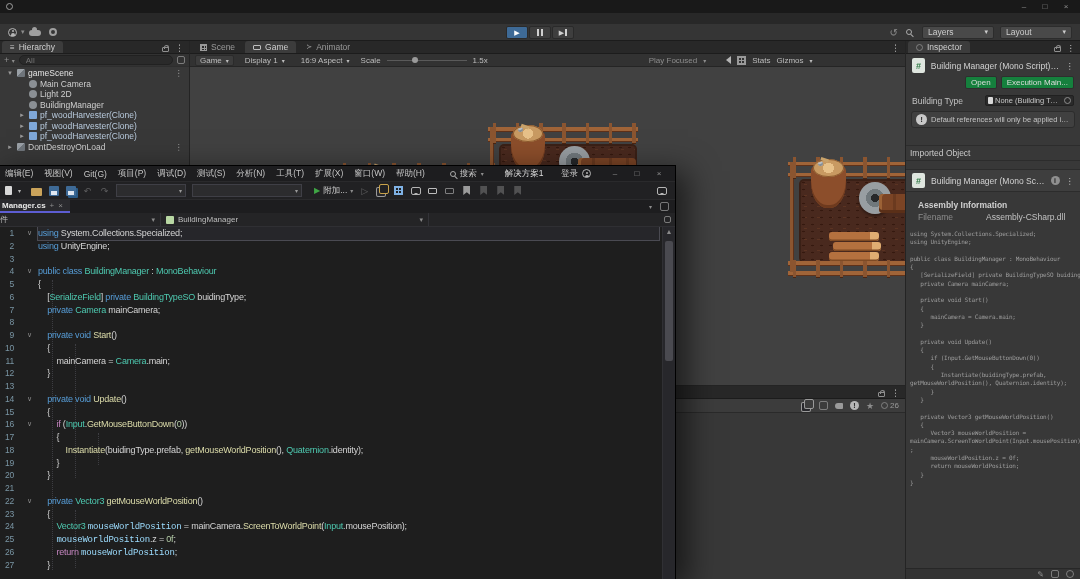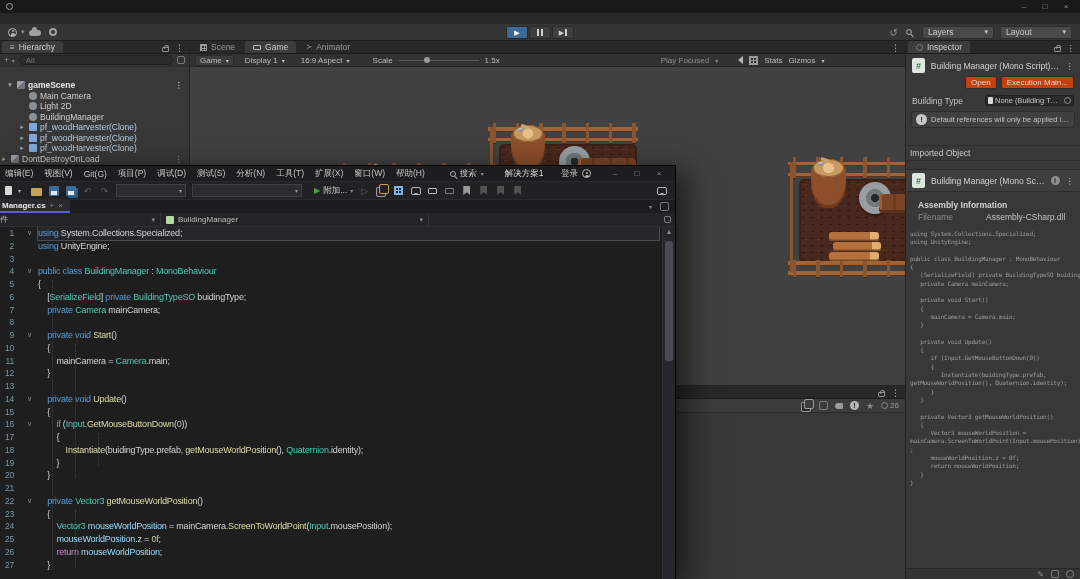--- a/index.html
+++ b/index.html
@@ -24,21 +24,21 @@
   
   .panel-tabs{height:13px;background:#282828;display:flex;align-items:flex-end;border-bottom:1px solid #1c1c1c;}
   .ptab{height:12px;padding:0 8px;display:flex;align-items:center;gap:4px;background:#3c3c3c;border-radius:3px 3px 0 0;color:#cfcfcf;font-size:8.5px;margin-left:2px;}
   .ptab.off{background:transparent;color:#9a9a9a;}
   .ptab-right{margin-left:auto;display:flex;align-items:center;gap:6px;padding-right:5px;}
 
   .hier{left:0;top:41px;width:190px;height:538px;background:#383838;border-right:1px solid #242424;}
   .h-search{height:13px;display:flex;align-items:center;gap:4px;padding:1px 4px;border-bottom:1px solid #2e2e2e;background:#323232;}
   .h-input{flex:1;height:10px;background:#2a2a2a;border:1px solid #212121;border-radius:6px;color:#bdbdbd;font-size:8px;padding:0 6px;outline:none;}
   .h-row{height:10.5px;display:flex;align-items:center;gap:3px;color:#cfcfcf;font-size:8.5px;white-space:nowrap;}
-  .h-row.bold{font-weight:bold;color:#e4e4e4;margin-top:12px;}
+  .h-row.bold{font-weight:normal;color:#e4e4e4;}
   .h-exp{width:8px;color:#9a9a9a;font-size:7px;text-align:center;}
   .h-ic{width:8px;height:8px;border-radius:2px;flex:0 0 auto;}
   .h-ic.scene{background:linear-gradient(135deg,#9aa0a6 0 50%,#6f757b 50% 100%);border-radius:1px;transform:rotate(0deg);}
   .h-ic.go{background:#9aa0a6;opacity:.85;border-radius:50%;}
   .h-ic.prefab{background:var(--prefab-blue);border-radius:1px;}
   .h-label.pre{color:#b9cbde;}
   .h-kebab{margin-left:auto;padding-right:6px;color:#9a9a9a;}
 
   .gamep{left:190px;top:41px;width:715px;height:538px;background:#414141;}
   .g-ctrl{height:13px;background:#323232;border-bottom:1px solid #252525;display:flex;align-items:center;gap:6px;padding:0 5px;font-size:8px;color:#bdbdbd;}
@@ -49,21 +49,21 @@
 
   .projp{position:absolute;left:0;top:344px;width:715px;height:194px;background:#383838;border-top:1px solid #242424;}
   .proj-tool{height:14px;background:#3c3c3c;border-bottom:1px solid #2a2a2a;display:flex;align-items:center;padding:0 6px;gap:7px;}
   .proj-search{width:420px;height:9px;background:#2e2e2e;border-radius:5px;border:1px solid #262626;}
   .mini{width:9px;height:9px;border:1px solid #8e8e8e;border-radius:2px;opacity:.8;}
   .badge26{display:flex;align-items:center;gap:2px;color:#9a9a9a;font-size:8px;}
 
   
   .insp{left:905px;top:41px;width:175px;height:538px;background:#383838;border-left:1px solid #242424;font-size:8.5px;}
   .csicon{width:13px;height:15px;background:#dfe6df;border-radius:2px;position:relative;color:#2f7a45;font-weight:bold;font-size:9px;display:flex;align-items:center;justify-content:center;}
-  .ibtn{background:#c2410c;border:1px solid #2e2e2e;border-radius:2px;color:#dcdcdc;font-size:8px;padding:1px 5px;}
+  .ibtn{background:#15803d;border:1px solid #2e2e2e;border-radius:2px;color:#dcdcdc;font-size:8px;padding:1px 5px;}
   .objfield{width:89px;height:11px;background:#2a2a2a;border:1px solid #212121;border-radius:2px;display:flex;align-items:center;gap:2px;padding:0 2px;color:#c7c7c7;font-size:7.5px;}
   .picker{margin-left:auto;width:7px;height:7px;border:1px solid #8d8d8d;border-radius:50%;flex:0 0 auto;}
   .infobox{background:#404040;border:1px solid #2c2c2c;border-radius:3px;display:flex;align-items:center;gap:4px;padding:2px 4px;color:#c3c3c3;font-size:7.5px;}
   .bang{width:11px;height:11px;border-radius:50%;background:#c9c9c9;color:#333;font-weight:bold;display:flex;align-items:center;justify-content:center;flex:0 0 auto;font-size:8px;}
   .sechdr{border-top:1px solid #2c2c2c;border-bottom:1px solid #2c2c2c;padding:2px 4px;color:#c9c9c9;}
   .stripe{background:#3e3e3e;border-top:1px solid #2c2c2c;border-bottom:1px solid #2c2c2c;display:flex;align-items:center;gap:6px;padding:3px 6px;}
   .ipre{font-family:"DejaVu Sans Mono",monospace;font-size:6px;line-height:8.3px;color:#9c9c9c;white-space:pre;margin:0;letter-spacing:-0.2px;}
   .tagic{width:13px;height:9px;background:var(--tag-blue);border-radius:4px 2px 2px 4px;}
 
   
@@ -78,21 +78,21 @@
   .vs-nav{height:14px;background:#242426;border-bottom:1px solid #2f2f33;display:flex;align-items:stretch;font-size:8px;color:#bdbdbd;}
   .ncell{display:flex;align-items:center;gap:4px;padding:0 5px;border-right:1px solid #333338;}
   .ncell .car{margin-left:auto;color:#8a8a8a;font-size:7px;}
   .editor{position:absolute;left:0;top:61px;right:0;bottom:0;background:#1e1e1e;overflow:hidden;}
   .cl{height:12.75px;line-height:12.75px;display:flex;white-space:pre;font-family:"DejaVu Sans Mono",monospace;font-size:9px;letter-spacing:-0.2px;position:relative;}
   .cl .ln{width:26px;text-align:right;padding-right:7px;color:#7a96a5;flex:0 0 auto;font-size:8.5px;}
   .cl .fold{width:17px;color:#8a8a8a;font-size:7px;text-align:center;flex:0 0 auto;}
   .cl .ct{flex:1;}
   .cl.cur .ct{outline:1px solid #4a4a52;background:#26262a;margin-right:16px;}
   .tk-kw{color:var(--kw);} .tk-ctl{color:var(--ctl);} .tk-ty{color:var(--ty);}
-  .tk-m{color:var(--m);} .tk-v{color:var(--v);} .tk-num{color:var(--num);} .tk-pl{color:var(--pl);}
+  .tk-m{color:var(--m);} .tk-v{color:var(--v);font-family:Liberation Mono, monospace;} .tk-num{color:var(--num);} .tk-pl{color:var(--pl);}
   .guide{position:absolute;border-left:1px dotted #3d3d42;width:0;}
   .vscroll{position:absolute;right:0;top:61px;width:13px;bottom:0;background:#27272b;border-left:1px solid #303034;}
   .vscroll .thumb{position:absolute;left:2px;right:2px;top:14px;height:120px;background:#4a4a50;border-radius:2px;}
 
   
   .i-person{width:9px;height:9px;border:1px solid #b5b5b5;border-radius:50%;position:relative;}
   .i-person::before{content:"";position:absolute;left:2.5px;top:1.5px;width:2px;height:2px;border-radius:50%;background:#b5b5b5;}
   .i-person::after{content:"";position:absolute;left:1.5px;top:4.5px;width:4px;height:2.5px;border-radius:2px 2px 0 0;background:#b5b5b5;}
   .i-cloud{width:12px;height:6px;background:#9f9f9f;border-radius:3px;position:relative;margin-top:2px;}
   .i-cloud::before{content:"";position:absolute;left:3px;top:-3px;width:5px;height:5px;border-radius:50%;background:#9f9f9f;}
@@ -226,21 +226,21 @@
         <div class="h-row" style="padding-left: 18px;">
           <span class="h-exp">▸</span>
           <span class="h-ic prefab"></span>
           <span class="h-label ell pre">pf_woodHarvester(Clone)</span>
         </div>
         <div class="h-row" style="padding-left: 18px;">
           <span class="h-exp">▸</span>
           <span class="h-ic prefab"></span>
           <span class="h-label ell pre">pf_woodHarvester(Clone)</span>
         </div>
-        <div class="h-row" style="">
+        <div class="h-row" style="padding-left: 6px;">
           <span class="h-exp">▸</span>
           <span class="h-ic scene"></span>
           <span class="h-label ell">DontDestroyOnLoad</span>
           <span class="h-kebab">⋮</span>
         </div>
       </div>
   </div>
 
   <div class="abs gamep">
     <div class="panel-tabs" id="g-tabs">
@@ -266,21 +266,21 @@
           <span style="font-size:6px">▾</span>
         </div>
       <div class="g-dd" style="background:none;border-color:transparent">
           <span>Display 1</span>
           <span style="font-size:6px">▾</span>
         </div>
       <div class="g-dd" style="background:none;border-color:transparent">
           <span>16:9 Aspect</span>
           <span style="font-size:6px">▾</span>
         </div>
-      <span style="margin-left:12px">Scale</span>
+      <span style="margin-left:0">Scale</span>
       <div class="slider">
           <div class="knob"></div>
         </div>
       <span>1.5x</span>
       <span class="dim" style="margin-left:155px">Play Focused</span>
       <span class="dim" style="font-size:6px">▾</span>
       <span class="i-speaker" style="margin-left:14px"></span>
       <span class="i-grid2"></span>
       <span>Stats</span>
       <span>Gizmos</span>

